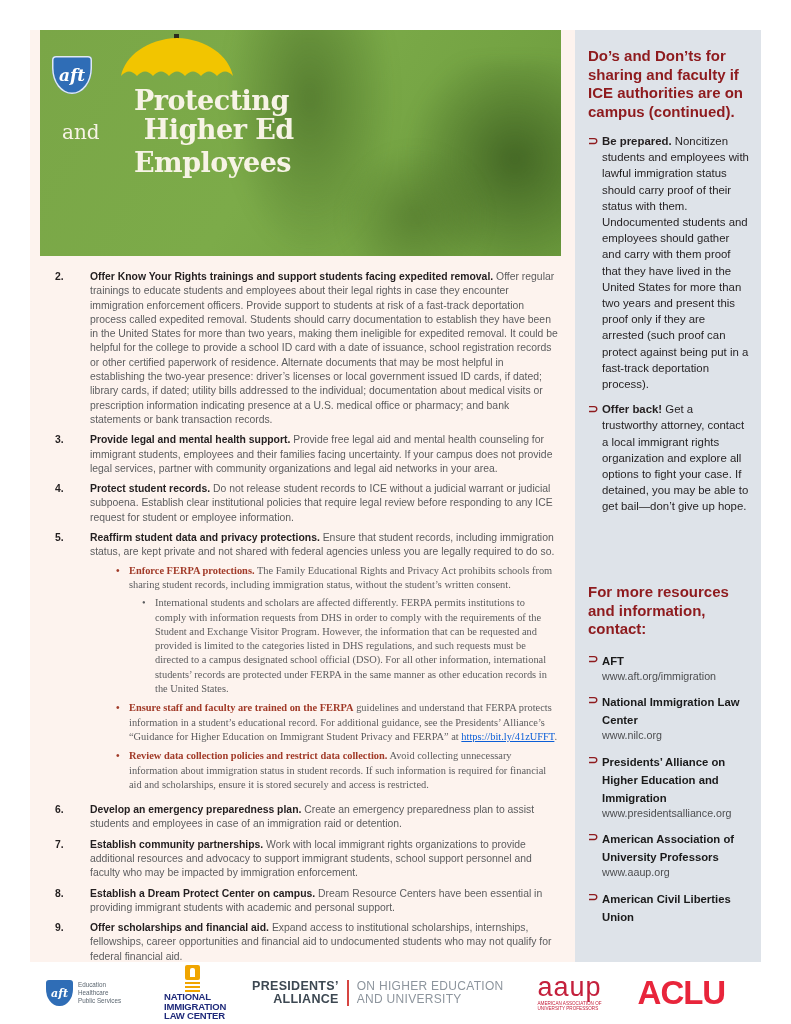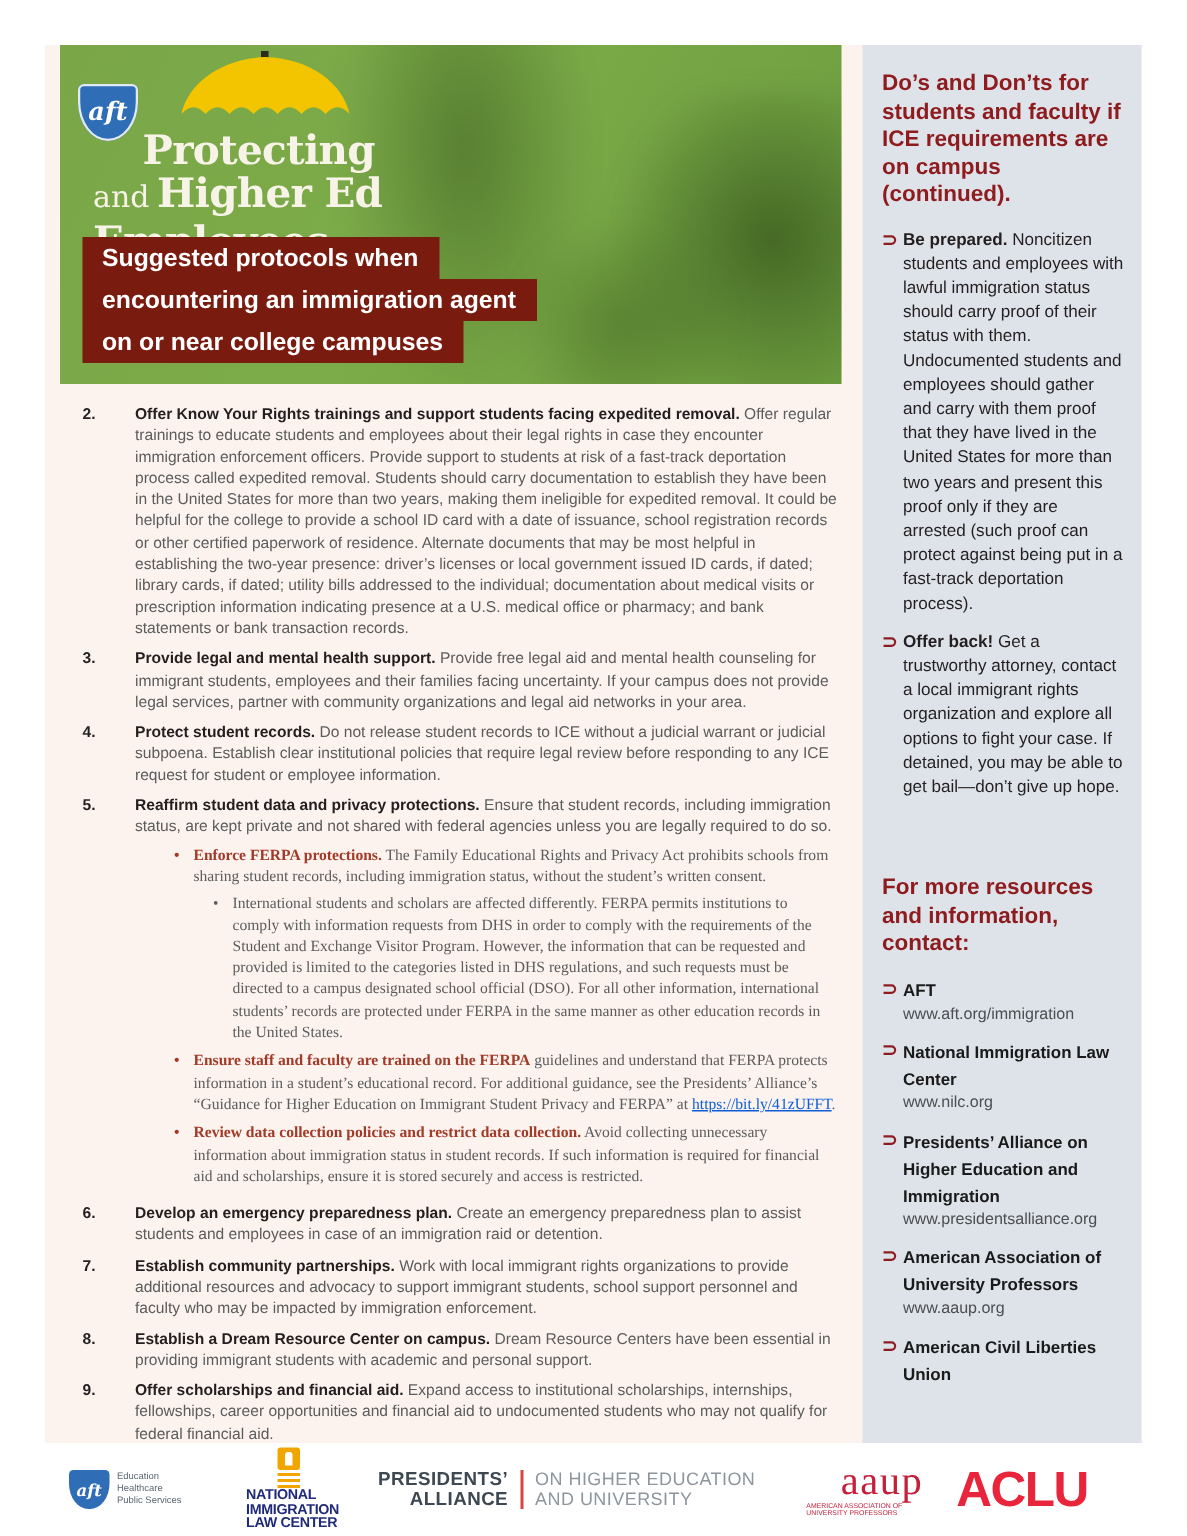--- a/index.html
+++ b/index.html
@@ -13,21 +13,21 @@
   .sil { position:absolute; filter:blur(7px); }
   .sil1 { right:-30px; top:30px; width:190px; height:220px; background:radial-gradient(ellipse at 60% 45%, rgba(38,66,18,.6) 0%, rgba(38,66,18,0) 68%); }
   .sil2 { left:185px; top:-20px; width:170px; height:250px; background:radial-gradient(ellipse at 50% 35%, rgba(52,84,26,.5) 0%, rgba(52,84,26,0) 70%); }
   .sil3 { left:300px; top:115px; width:150px; height:130px; background:radial-gradient(ellipse at 50% 55%, rgba(60,92,30,.45) 0%, rgba(60,92,30,0) 70%); }
 
   .aft-shield { position:absolute; left:12px; top:26px; width:40px; height:38px; background:#2f6db6; border-radius:4px 4px 20px 20px / 4px 4px 26px 26px; display:flex; align-items:center; justify-content:center; box-shadow:0 0 0 1.5px rgba(255,255,255,.85) inset; }
   .aft-shield span { color:#fff; font-family:"DejaVu Serif", serif; font-style:italic; font-weight:bold; font-size:17px; }
   .umbrella { position:absolute; left:77px; top:4px; width:120px; height:46px; }
 
   .hero-title { position:absolute; left:55px; top:56px; color:#f7f3e6; font-family:"DejaVu Serif", serif; line-height:29px; }
-  .hero-title .big { font-size:27px; font-weight:bold; letter-spacing:-.5px; }
+  .hero-title .big { font-size:27px; font-weight:bold; letter-spacing:-.5px;margin-left:39px; }
   .hero-title .small { font-size:20px; font-weight:normal; }
   .hero-title .yellow { color:#f2c500; }
   .t2 { margin-left:-20px; } .t3 { margin-left:-33px; } .t4 { margin-left:-33px; }
 
   .banner { position:absolute; left:15px; top:128px; }
   .banner span { display:table; background:#7a1b10; color:#ffffff; font-weight:bold; font-size:16.5px; line-height:20px; padding:4px 14px 4px 13px; }
 
   
   .main { position:absolute; left:55px; top:270px; width:503px; color:#5b5c5e; font-size:10.4px; line-height:14.3px; }
   .item { display:flex; margin-bottom:6px; }
@@ -64,21 +64,21 @@
   .nilc-icon { width:15px; }
   .nilc-flame { width:15px; height:15px; background:#f0a500; border-radius:2px; position:relative; }
   .nilc-flame::after { content:""; position:absolute; left:5px; top:3px; width:5px; height:9px; background:#fff; border-radius:2px 2px 0 0; }
   .nilc-bars div { height:2px; background:#f0a500; margin-top:2px; }
   .f-nilc-text { margin-left:5px; color:#1f2a7a; font-weight:bold; font-size:9.5px; line-height:9.5px; letter-spacing:-.2px; }
   .f-pa { display:flex; align-items:center; margin-left:26px; }
   .pa-name { text-align:right; color:#3d4852; font-weight:bold; font-size:12.5px; line-height:13.5px; letter-spacing:.3px; }
   .pa-div { width:2px; height:26px; background:#d64541; margin:0 8px; }
   .pa-desc { color:#8d959d; font-size:12px; line-height:13.5px; letter-spacing:.3px; }
   .f-aaup { margin-left:34px; text-align:left; }
-  .aaup-name { color:#c4203c; font-family:Liberation Serif, serif; font-size:27px; line-height:24px; letter-spacing:1px;text-align:right; }
+  .aaup-name { color:#c4203c; font-family:Liberation Sans, sans-serif; font-size:27px; line-height:24px; letter-spacing:1px; }
   .aaup-cap { color:#c4203c; font-size:4.6px; line-height:5.5px; margin-top:2px; width:78px; }
   .f-aclu { margin-left:22px; color:#e8253b; font-weight:900; font-size:33px; letter-spacing:-1px; font-stretch:condensed; }
 </style>
 </head>
 <body>
 
 <div class="cream-band"></div>
 
 <div class="photo">
   <div class="sil sil1"></div>
@@ -93,25 +93,20 @@
     <rect x="57" y="0" width="5" height="8" fill="#2b2b1e"></rect>
     <path d="M60,4 C30,5 8,22 4,42 Q12,33 20,42 Q28,33 36,42 Q44,33 52,42 Q60,33 68,42 Q76,33 84,42 Q92,33 100,42 Q108,33 116,42 C112,22 90,5 60,4 Z" fill="#f2c500"></path>
   </svg>
 
   <div class="hero-title">
     <div class="big">Protecting</div>
     <div class="t3"><span class="small">and</span> <span class="big">Higher Ed</span></div>
     <div class="t4 big">Employees</div>
   </div>
 
-  <div class="banner">
-    <span>Suggested protocols when</span>
-    <span>encountering an immigration agent</span>
-    <span>on or near college campuses</span>
-  </div>
 </div>
 
 <div class="main">
 
   <div class="item">
     <div class="num">2.</div>
     <div class="txt"><span class="ih">Offer Know Your Rights trainings and support students facing expedited removal.</span> <span>Offer regular trainings to educate students and employees about their legal rights in case they encounter immigration enforcement officers. Provide support to students at risk of a fast-track deportation process called expedited removal. Students should carry documentation to establish they have been in the United States for more than two years, making them ineligible for expedited removal. It could be helpful for the college to provide a school ID card with a date of issuance, school registration records or other certified paperwork of residence. Alternate documents that may be most helpful in establishing the two-year presence: driver’s licenses or local government issued ID cards, if dated; library cards, if dated; utility bills addressed to the individual; documentation about medical visits or prescription information indicating presence at a U.S. medical office or pharmacy; and bank statements or bank transaction records.</span></div>
   </div>
 
   <div class="item">
@@ -150,39 +145,39 @@
     <div class="txt"><span class="ih">Develop an emergency preparedness plan.</span> <span>Create an emergency preparedness plan to assist students and employees in case of an immigration raid or detention.</span></div>
   </div>
 
   <div class="item">
     <div class="num">7.</div>
     <div class="txt"><span class="ih">Establish community partnerships.</span> <span>Work with local immigrant rights organizations to provide additional resources and advocacy to support immigrant students, school support personnel and faculty who may be impacted by immigration enforcement.</span></div>
   </div>
 
   <div class="item">
     <div class="num">8.</div>
-    <div class="txt"><span class="ih">Establish a Dream Resource Center on campus.</span> <span>Dream Resource Centers have been essential in providing immigrant students with academic and personal support.</span></div>
+    <div class="txt"><span class="ih">Establish a Dream Protect Center on campus.</span> <span>Dream Resource Centers have been essential in providing immigrant students with academic and personal support.</span></div>
   </div>
 
   <div class="item">
     <div class="num">9.</div>
     <div class="txt"><span class="ih">Offer scholarships and financial aid.</span> <span>Expand access to institutional scholarships, internships, fellowships, career opportunities and financial aid to undocumented students who may not qualify for federal financial aid.</span></div>
   </div>
 
   <div class="item">
     <div class="num">10.</div>
     <div class="txt"><span class="ih">Issue public statements of support.</span> <span>University presidents, college trustees and leadership staff can issue statements reaffirming the institution’s commitment to protecting immigrant students and employees and make these statements available in various languages.</span></div>
   </div>
 
 </div>
 
 <div class="sidebar">
 
   <div class="dos">
-    <div class="side-h">Do’s and Don’ts for students and faculty if ICE requirements are on campus (continued).</div>
+    <div class="side-h">Do’s and Don’ts for sharing and faculty if ICE authorities are on campus (continued).</div>
 
     <div class="side-bullet">
       <span class="arrow">⊃</span>
       <span><span class="lead">Be prepared.</span> <span>Noncitizen students and employees with lawful immigration status should carry proof of their status with them. Undocumented students and employees should gather and carry with them proof that they have lived in the United States for more than two years and present this proof only if they are arrested (such proof can protect against being put in a fast-track deportation process).</span></span>
     </div>
 
     <div class="side-bullet">
       <span class="arrow">⊃</span>
       <span><span class="lead">Offer back!</span> <span>Get a trustworthy attorney, contact a local immigrant rights organization and explore all options to fight your case. If detained, you may be able to get bail—don’t give up hope.</span></span>
     </div>

